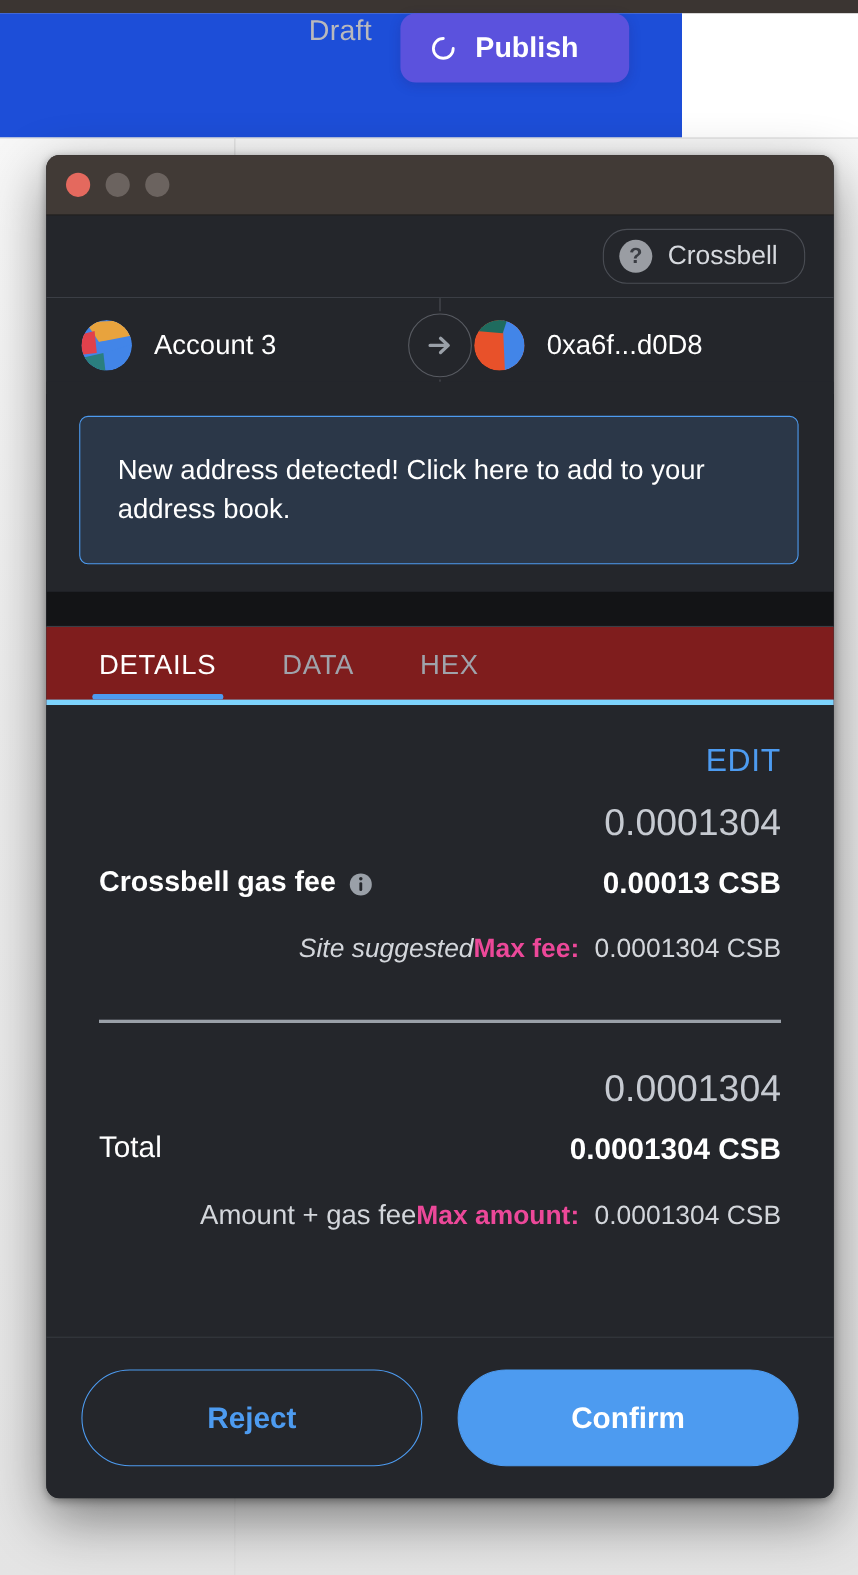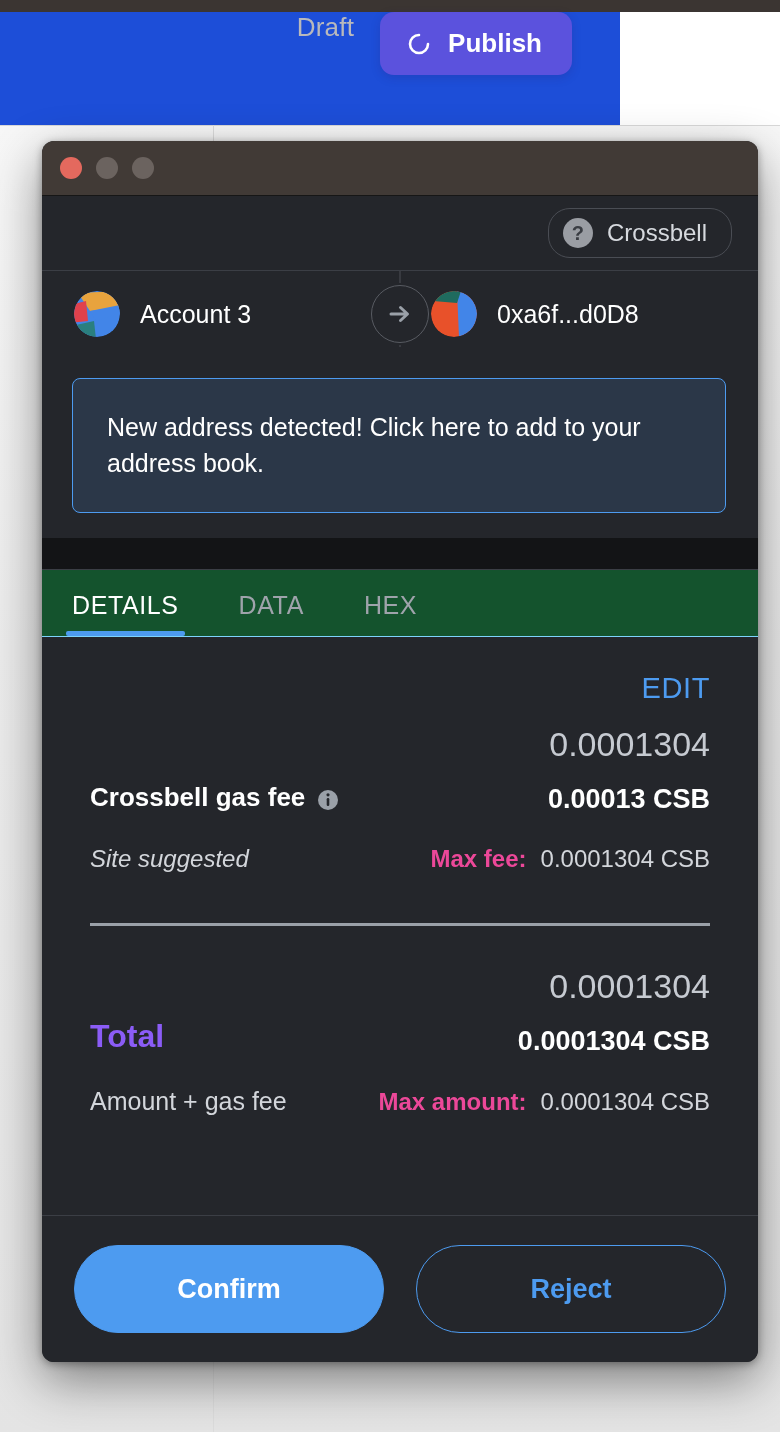--- a/index.html
+++ b/index.html
@@ -45,21 +45,21 @@
     margin-right: 26px;
   }
   .publish-button {
     display: flex;
     align-items: center;
     gap: 16px;
     background: #5b52dd;
     color: #ffffff;
     border: none;
     border-radius: 14px;
-    padding: 16px 30px 16px 26px;
+    padding: 16px 46px 16px 26px;
     font-size: 26px;
     font-weight: 700;
     font-family: "Liberation Sans", sans-serif;
     box-shadow: 0 3px 10px rgba(40,30,120,.22);
     cursor: pointer;
   }
   .spinner-icon {
     width: 26px; height: 26px;
     display: block;
   }
@@ -247,25 +247,26 @@
     width: 716px;
     height: 191px;
     background: #24262b;
     z-index: 4;
   }
 
   
   .mm-tabs {
     flex: 0 0 auto;
     height: 66px;
-    background: #14532d;
+    background: #7f1d1d;
     display: flex;
     align-items: flex-end;
+    padding-left: 18px;
     gap: 0;
-    border-bottom: 1px solid #7dd3fc;
+    border-bottom: 5px solid #7dd3fc;
   }
   .mm-tab {
     position: relative;
     padding: 0 30px 16px 30px;
     font-size: 25px;
     color: #9fa3ab;
     letter-spacing: .6px;
     cursor: pointer;
     background: none;
     border: none;
@@ -330,21 +331,21 @@
   .fee-primary {
     color: #ffffff;
     font-size: 27px;
     font-weight: 700;
     margin-top: 20px;
     line-height: 1.15;
   }
   .fee-sub-row {
     display: flex;
     align-items: baseline;
-    justify-content: space-between;
+    justify-content: flex-end;
     margin-top: 30px;
   }
   .fee-source {
     color: #d3d6db;
     font-size: 24px;
     font-style: italic;
   }
   .maxfee-wrap {
     display: flex;
     align-items: baseline;
@@ -367,23 +368,23 @@
     height: 3px;
     background: #9aa0a8;
     border: none;
   }
   .total-block {
     position: absolute;
     left: 48px; right: 48px;
     top: 330px;
   }
   .total-label {
-    color: #8b5cf6;
-    font-size: 32px;
-    font-weight: 700;
+    color: #ffffff;
+    font-size: 27px;
+    font-weight: 400;
     padding-bottom: 2px;
   }
   .total-sub {
     color: #d3d6db;
     font-size: 25px;
   }
 
   
   .mm-footer {
     flex: 0 0 auto;
@@ -571,17 +572,17 @@
         <span class="total-sub">Amount + gas fee</span>
         <span class="maxfee-wrap">
           <span class="maxfee-label">Max amount:</span>
           <span class="maxfee-value">0.0001304 CSB</span>
         </span>
       </div>
     </div>
   </div>
 
   <div class="mm-footer">
+    <button class="btn btn-reject">Reject</button>
     <button class="btn btn-confirm">Confirm</button>
-    <button class="btn btn-reject">Reject</button>
   </div>
 
 </div>
 
 </body></html>

